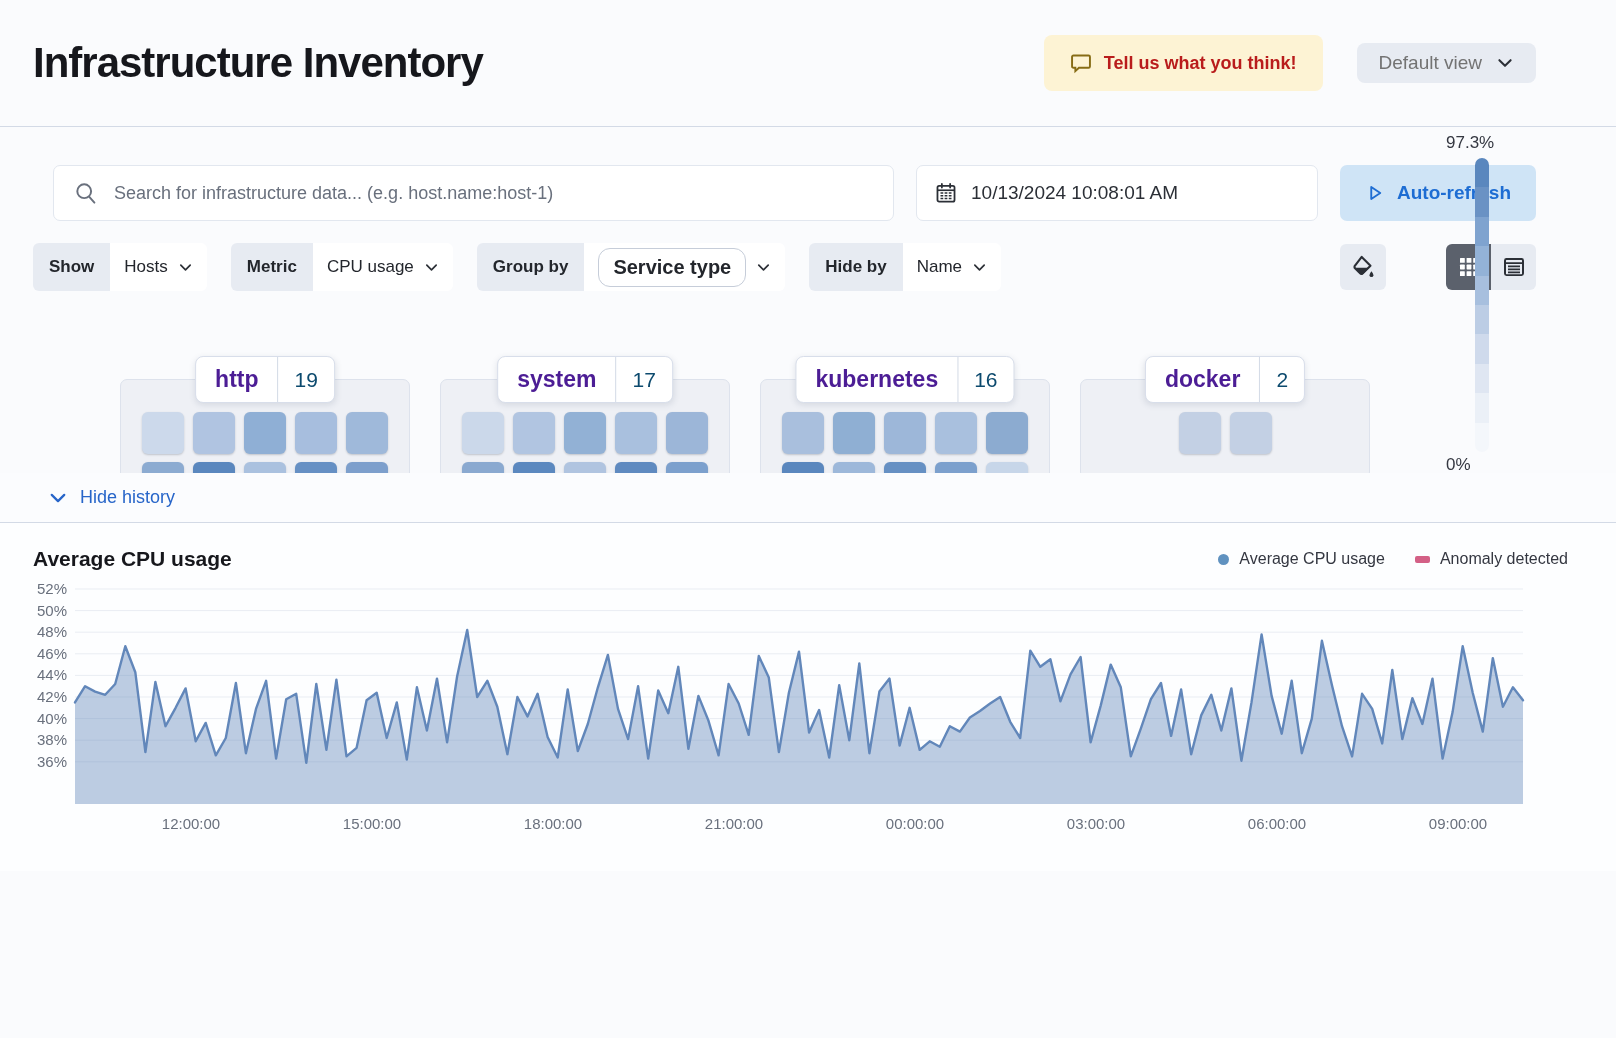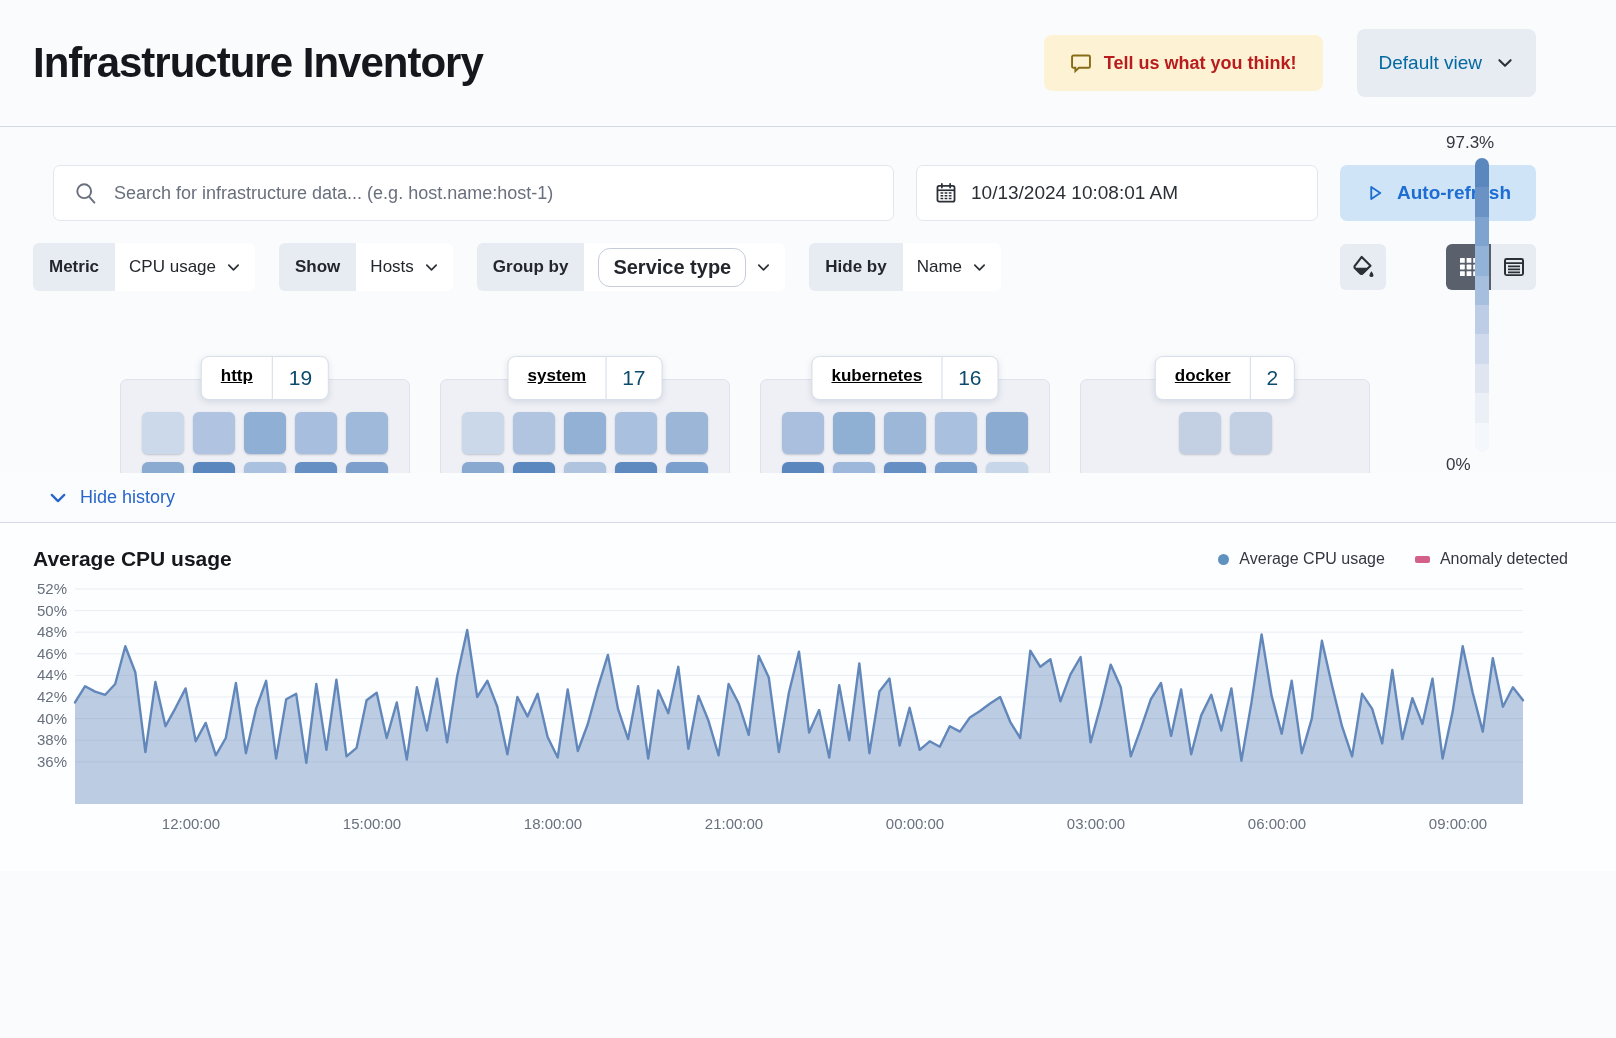--- a/index.html
+++ b/index.html
@@ -16,22 +16,22 @@
   }
   .page-title{ font-size:42px; font-weight:bold; letter-spacing:-1px; color:#16171c; }
   .header-actions{ display:flex; gap:34px; align-items:center; }
   .feedback-btn{
     display:flex; align-items:center; gap:12px;
     background:#fdf3d4; color:#b91c1c; font-weight:bold; font-size:18px;
     border:none; border-radius:8px; padding:0 26px; height:56px; cursor:pointer;
   }
   .view-btn{
     display:flex; align-items:center; gap:14px;
-    background:#e7ebf2; color:#0369a1; font-size:19px; font-weight:500;
-    border:none; border-radius:8px; padding:0 22px; height:68px; cursor:pointer;
+    background:#e7ebf2; color:#737373; font-size:19px; font-weight:500;
+    border:none; border-radius:8px; padding:0 22px; height:40px; cursor:pointer;
   }
   
   .toolbar{ display:flex; gap:22px; margin:38px 80px 0 33px;padding-left:20px; }
   .search-box{
     flex:1; display:flex; align-items:center; gap:16px;
     background:#fff; border:1px solid #e2e7ef; border-radius:7px; height:56px; padding:0 20px;
   }
   .search-box input{
     flex:1; border:none; outline:none; font-size:18px; color:#343741;
     font-family:"Liberation Sans",sans-serif; background:transparent;
@@ -79,21 +79,21 @@
   .groups-row{ display:flex; gap:30px; margin:88px 0 0 120px; align-items:flex-start; }
   .group-card{
     position:relative; width:290px; background:#eef0f5;
     border:1px solid #dde2ec; border-radius:7px; padding-top:32px; padding-bottom:16px;
   }
   .group-badge{
     position:absolute; top:-24px; left:50%; transform:translateX(-50%);
     display:flex; align-items:stretch; background:#fff; border:1px solid #d8deea;
     border-radius:8px; box-shadow:0 2px 6px rgba(50,60,90,.13); white-space:nowrap;
   }
-  .group-name{ padding:9px 19px; font-size:17px; font-weight:bold; color:#000000; cursor:pointer;text-decoration:underline; }
+  .group-name{ padding:9px 19px; font-size:23px; font-weight:bold; color:#4c1d95; cursor:pointer; }
   .group-count{ padding:9px 16px; font-size:21px; color:#0c4a6e; border-left:1px solid #d3dae6;
     display:flex; align-items:center; }
   .cell-row{ display:flex; justify-content:center; gap:9px; margin-bottom:8px; }
   .host-cell{
     width:42px; height:42px; border-radius:6px; cursor:pointer;
     box-shadow:0 1px 2px rgba(30,40,60,.22);
   }
   
   .scale{ position:absolute; top:300px; right:98px; width:72px; text-align:left; }
   .scale-max{ font-size:17px; color:#343741; margin-bottom:5px; }
@@ -170,32 +170,32 @@
         <svg width="20" height="20" viewBox="0 0 16 16">
             <path d="M5 3.2 12.2 8 5 12.8z" fill="none" stroke="#1e6dd3" stroke-width="1.5" stroke-linejoin="round"></path>
           </svg>
       </span>
       <span>Auto-refresh</span>
     </button>
   </div>
 
   <div class="filter-row">
     <div class="filter-group">
+      <span class="filter-label">Show</span>
+      <span class="filter-value">
+        <span>Hosts</span>
+        <svg width="15" height="15" viewBox="0 0 16 16">
+            <path d="M3 5.5 8 10.5 13 5.5" fill="none" stroke="#2b2f36" stroke-width="1.8" stroke-linecap="round" stroke-linejoin="round"></path>
+          </svg>
+      </span>
+    </div>
+    <div class="filter-group">
       <span class="filter-label">Metric</span>
       <span class="filter-value">
         <span>CPU usage</span>
-        <svg width="15" height="15" viewBox="0 0 16 16">
-            <path d="M3 5.5 8 10.5 13 5.5" fill="none" stroke="#2b2f36" stroke-width="1.8" stroke-linecap="round" stroke-linejoin="round"></path>
-          </svg>
-      </span>
-    </div>
-    <div class="filter-group">
-      <span class="filter-label">Show</span>
-      <span class="filter-value">
-        <span>Hosts</span>
         <svg width="15" height="15" viewBox="0 0 16 16">
             <path d="M3 5.5 8 10.5 13 5.5" fill="none" stroke="#2b2f36" stroke-width="1.8" stroke-linecap="round" stroke-linejoin="round"></path>
           </svg>
       </span>
     </div>
     <div class="filter-group">
       <span class="filter-label">Group by</span>
       <span class="filter-value">
         <span class="combo-pill">Service type</span>
         <svg width="15" height="15" viewBox="0 0 16 16">

